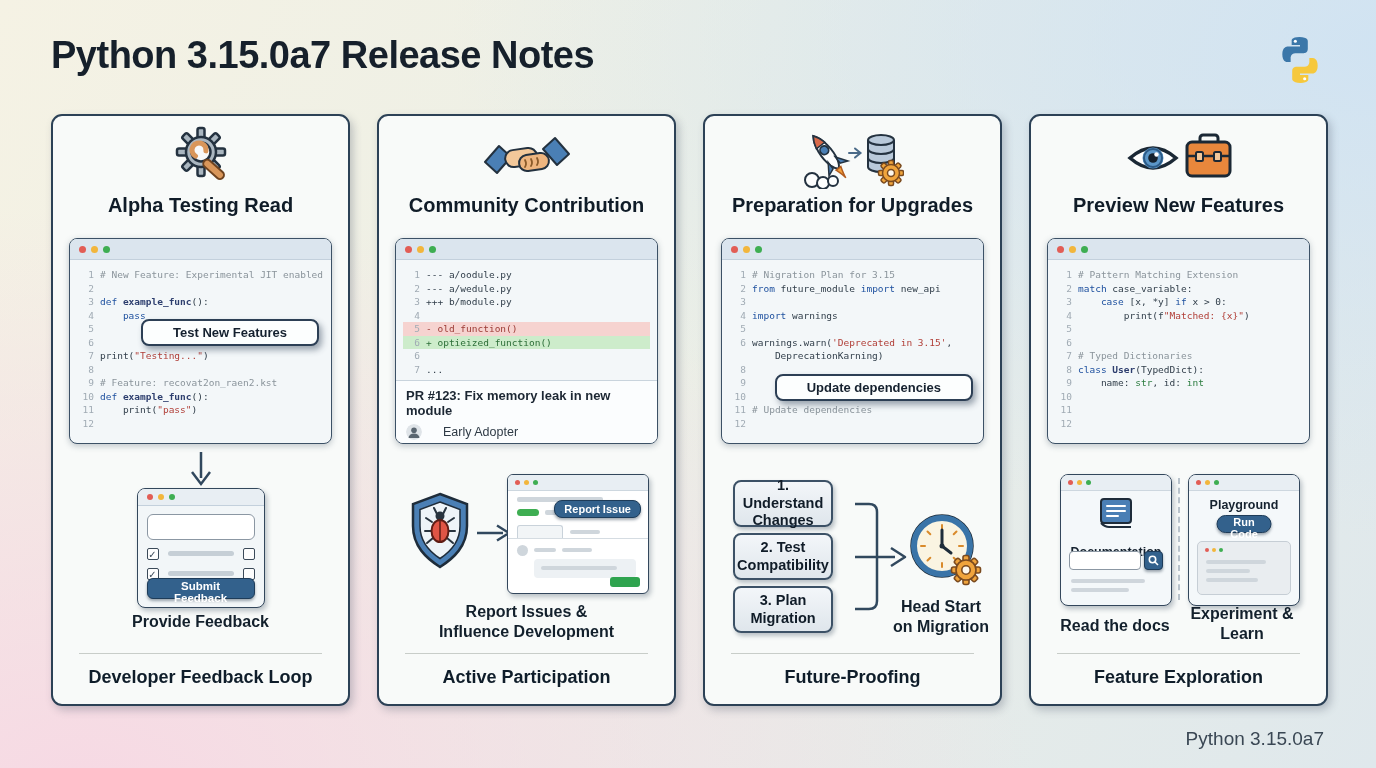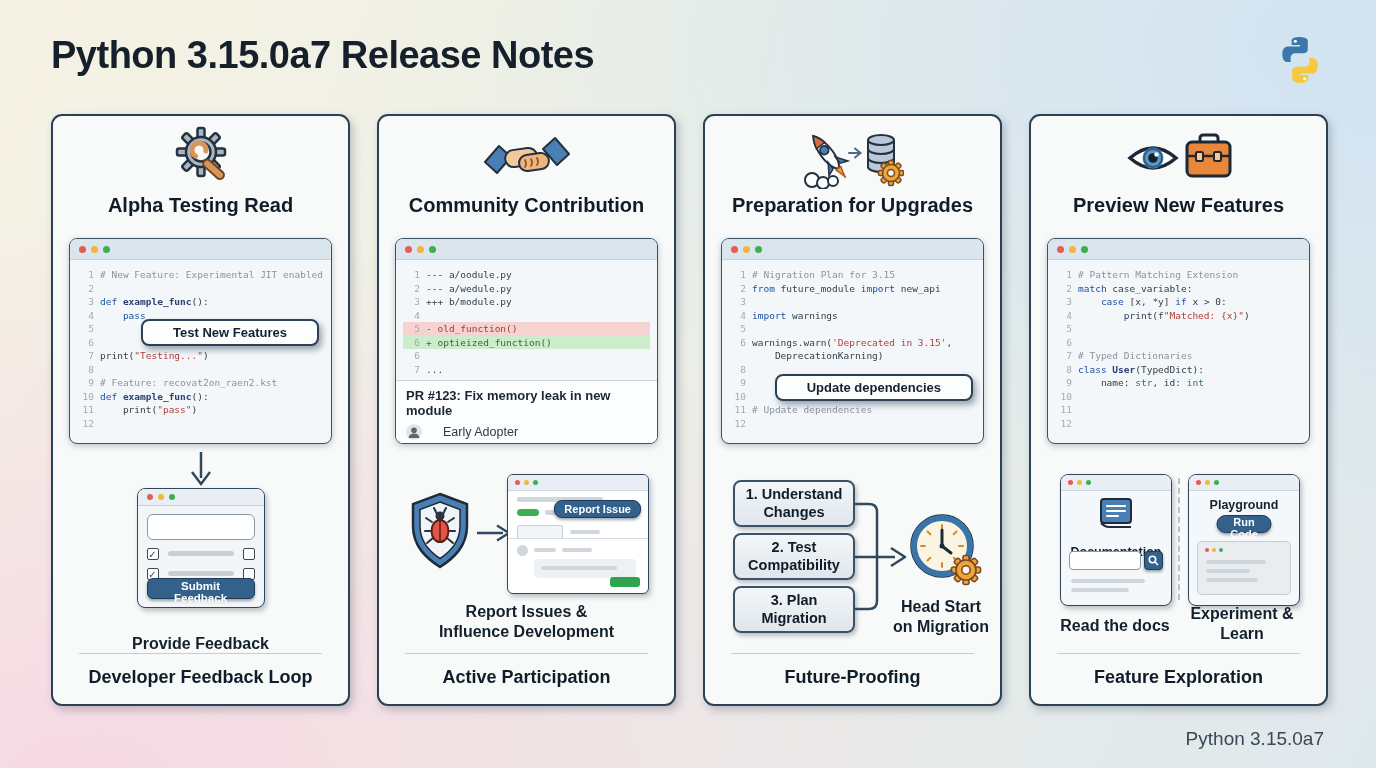--- a/index.html
+++ b/index.html
@@ -68,21 +68,21 @@
   .browser{position:absolute;left:128px;top:358px;width:140px;height:118px;background:#fff;
     border:1.5px solid #33475c;border-radius:6px;box-shadow:2px 3px 5px rgba(40,60,80,.3);overflow:hidden;}
   .bar{position:absolute;background:#cfd6dc;border-radius:2px;height:5px;}
   .report-btn{position:absolute;top:25px;right:7px;font-size:11px;padding:2px 9px;border-radius:8px;}
   .pr-section{border-top:1px solid #c9d4dd;background:#fbfdfe;padding:7px 10px 6px;flex:1;}
   .pr-title{font-size:13px;font-weight:700;color:#1c2733;}
   .pr-author{display:flex;align-items:center;gap:21px;margin-top:6px;font-size:12.5px;color:#2e3a45;}
   .avatar{width:16px;height:16px;border-radius:50%;overflow:hidden;flex:none;}
 
   
-  .step-box{position:absolute;left:28px;width:122px;height:47px;background:linear-gradient(#f3f6f9,#dfe6ec);
+  .step-box{position:absolute;left:28px;width:100px;height:47px;background:linear-gradient(#f3f6f9,#dfe6ec);
     border:2px solid #3c5166;border-radius:8px;box-shadow:2px 3px 4px rgba(40,60,80,.3);
     display:flex;align-items:center;justify-content:center;text-align:center;
     font-size:14.5px;font-weight:700;line-height:1.2;white-space:pre-line;color:#101c28;box-sizing:border-box;}
   .steps-connector{position:absolute;left:150px;top:364px;}
   .clock-wrap{position:absolute;left:204px;top:396px;}
 
   
   .mini-win{position:absolute;top:358px;width:110px;height:130px;background:#f4f8fa;
     border:1.5px solid #33475c;border-radius:8px;box-shadow:2px 3px 5px rgba(40,60,80,.3);overflow:hidden;}
   #docs-win{left:29px}#play-win{left:157px}
@@ -207,21 +207,21 @@
       <span class="fb-line"></span>
       <span class="cb"></span>
     </div>
     <div class="fb-row">
       <span class="cb checked"></span>
       <span class="fb-line"></span>
       <span class="cb"></span>
     </div>
     <button class="dark-btn fb-submit">Submit Feedback</button>
   </div>
-  <div class="caption" style="top:518px;left:0;right:0;">Provide Feedback</div>
+  <div class="caption" style="top:496px;left:0;right:0;">Provide Feedback</div>
 
   <div class="card-divider"></div>
   <div class="card-footer">Developer Feedback Loop</div>
 </div>
 
 <div class="card" id="card-2">
   <div class="card-head-icon">
     <svg width="92" height="56" viewBox="0 0 92 56">
       <g stroke="#23313f" stroke-width="2" stroke-linejoin="round">
         <polygon points="4,32 18,16 30,27 16,43" fill="#4a7fb5"></polygon>

